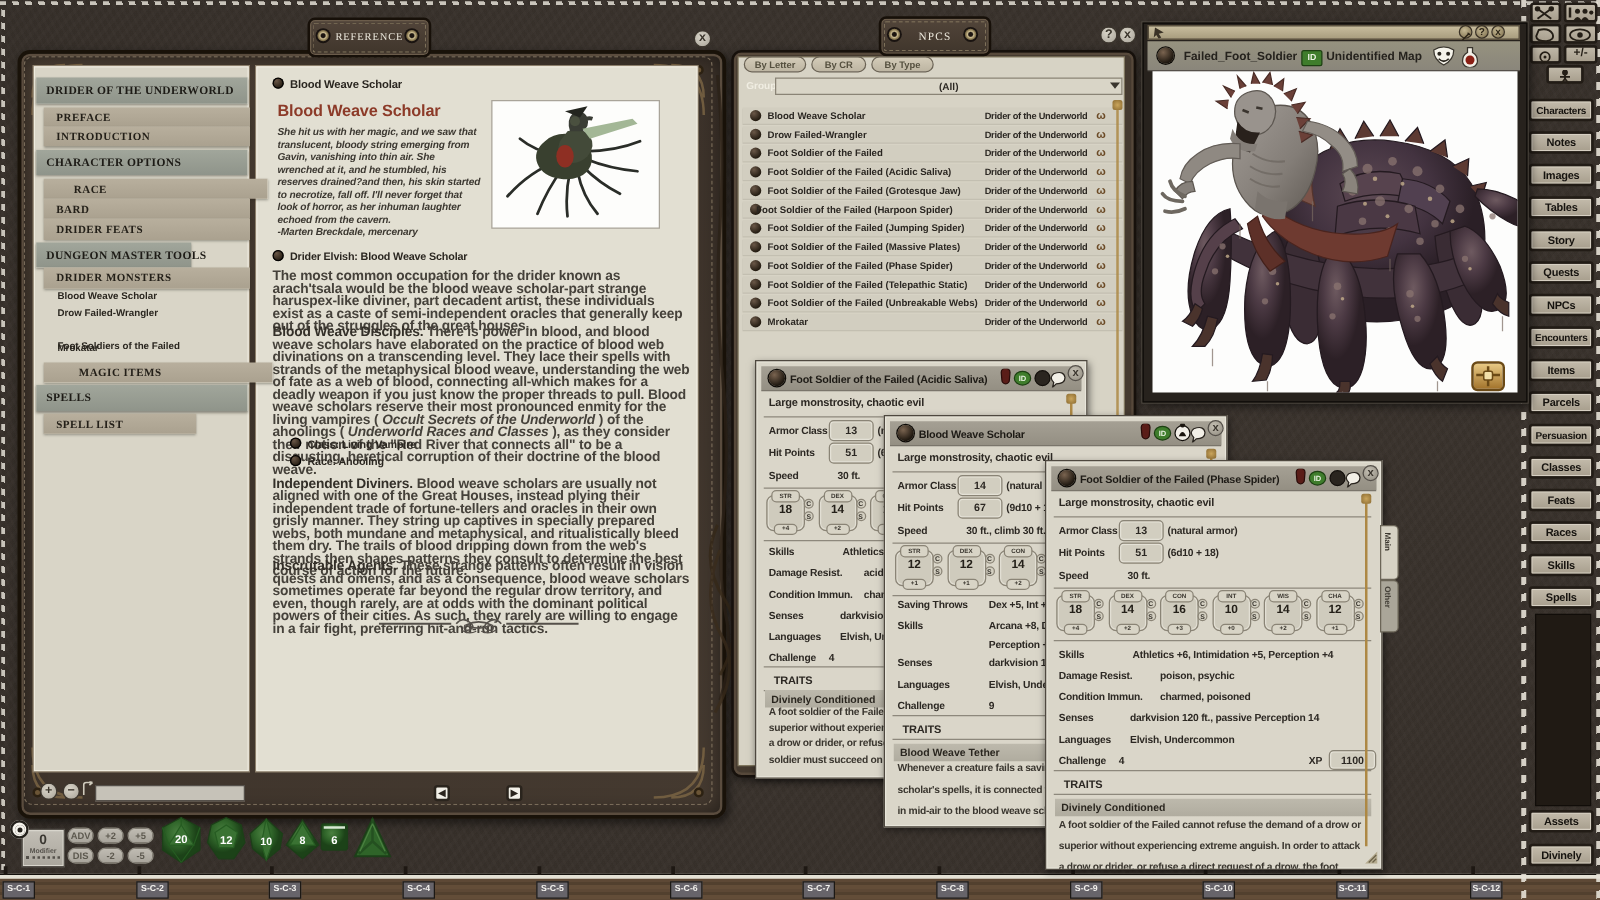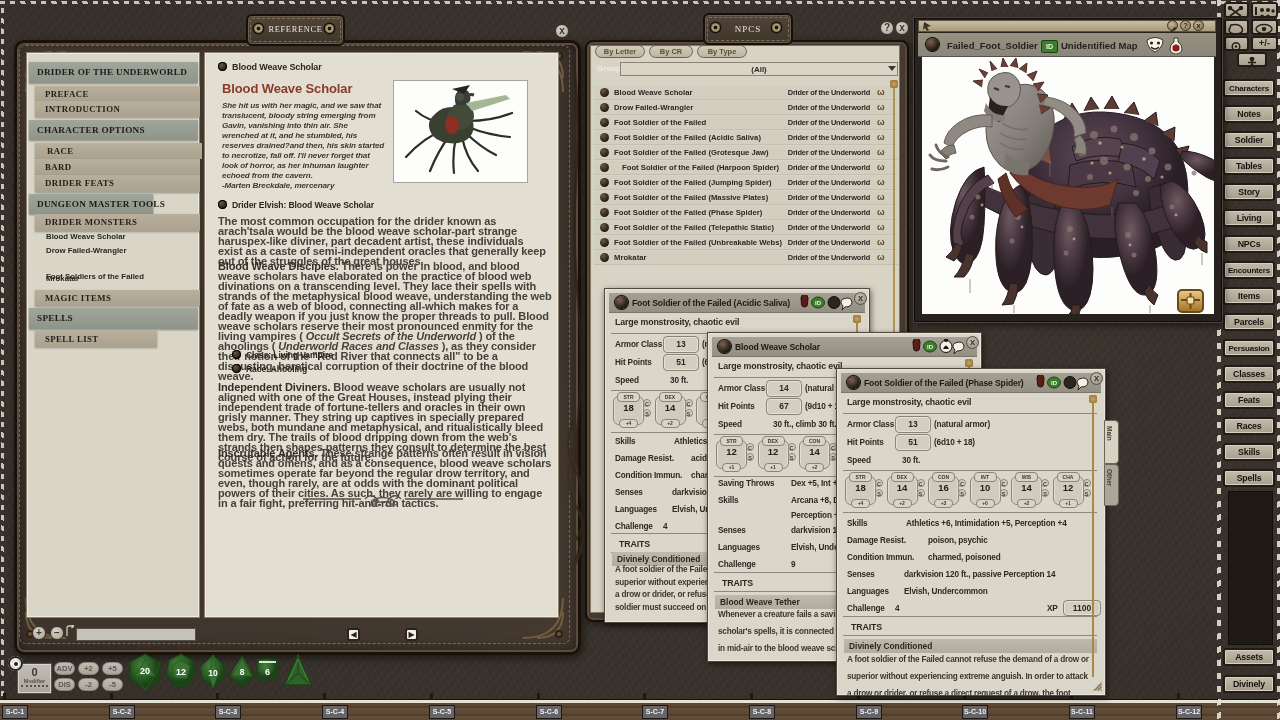--- a/index.html
+++ b/index.html
@@ -87,24 +87,24 @@
     <div class="tick" style="left:963px"></div>
     <div class="hk" style="left:962px">S-C-10</div>
     <div class="tick" style="left:1070px"></div>
     <div class="hk" style="left:1069px">S-C-11</div>
     <div class="tick" style="left:1177px"></div>
     <div class="hk" style="left:1176px">S-C-12</div>
   </div>
 <div id="sidebar">
     <div class="sbtn" style="top:79px;font-size:8px;">Characters</div>
     <div class="sbtn" style="top:105px;">Notes</div>
-    <div class="sbtn" style="top:131px;">Soldier</div>
+    <div class="sbtn" style="top:131px;">Images</div>
     <div class="sbtn" style="top:157px;">Tables</div>
     <div class="sbtn" style="top:183px;">Story</div>
-    <div class="sbtn" style="top:209px;">Living</div>
+    <div class="sbtn" style="top:209px;">Quests</div>
     <div class="sbtn" style="top:235px;">NPCs</div>
     <div class="sbtn" style="top:261px;font-size:8px;">Encounters</div>
     <div class="sbtn" style="top:287px;">Items</div>
     <div class="sbtn" style="top:313px;">Parcels</div>
     <div class="sbtn" style="top:339px;font-size:8px;">Persuasion</div>
     <div class="sbtn" style="top:365px;">Classes</div>
     <div class="sbtn" style="top:391px;">Feats</div>
     <div class="sbtn" style="top:417px;">Races</div>
     <div class="sbtn" style="top:443px;">Skills</div>
     <div class="sbtn" style="top:469px;">Spells</div>
@@ -187,30 +187,30 @@
 <div class="rivet" style="left:325px;top:24px;"></div>
 <div class="circbtn" style="left:555px;top:24px;">x</div>
 
 <div class="page" style="left:27px;top:53px;width:172px;height:564px;background:#d9d5c7;"></div>
 <div class="page" style="left:205px;top:53px;width:353px;height:564px;background:#e2dfd2;"></div>
 <div id="refsidebar">
 <div class="refhdr" style="top:62px;height:21px;font-size:9.2px;line-height:21px;padding-left:8px;">DRIDER OF THE UNDERWORLD</div>
 <div class="refitm" style="top:86px;height:15px;font-size:8.8px;line-height:16px;padding-left:10px;">PREFACE</div>
 <div class="refitm" style="top:101px;height:16px;font-size:8.8px;line-height:16px;padding-left:10px;">INTRODUCTION</div>
 <div class="refhdr" style="top:120px;height:20px;font-size:9.2px;line-height:20px;padding-left:8px;">CHARACTER OPTIONS</div>
-<div class="refitm" style="top:143px;height:16px;font-size:8.8px;line-height:17px;padding-left:12px;">RACE</div>
+<div class="refitm" style="top:143px;height:16px;font-size:8.8px;line-height:17px;padding-left:24px;">RACE</div>
 <div class="refitm" style="top:159px;height:16px;font-size:8.8px;line-height:17px;padding-left:10px;">BARD</div>
 <div class="refitm" style="top:175px;height:17px;font-size:8.8px;line-height:17px;padding-left:10px;">DRIDER FEATS</div>
 <div class="refhdr" style="top:194px;height:20px;font-size:9.2px;line-height:20px;padding-left:8px;width:116px;white-space:nowrap;">DUNGEON MASTER TOOLS</div>
 <div class="refitm" style="top:214px;height:17px;font-size:8.8px;line-height:17px;padding-left:10px;">DRIDER MONSTERS</div>
 <div class="refsml" style="top:232px;">Blood Weave Scholar</div>
 <div class="refsml" style="top:246px;">Drow Failed-Wrangler</div>
 <div class="refsml" style="top:272px;">Foot Soldiers of the Failed</div>
 <div class="refsml" style="top:274px;">Mrokatar</div>
-<div class="refitm" style="top:290px;height:16px;font-size:8.8px;line-height:16px;padding-left:10px;">MAGIC ITEMS</div>
+<div class="refitm" style="top:290px;height:16px;font-size:8.8px;line-height:16px;padding-left:28px;">MAGIC ITEMS</div>
 <div class="refhdr" style="top:308px;height:21px;font-size:9.2px;line-height:21px;padding-left:8px;">SPELLS</div>
 <div class="refitm" style="top:331px;height:16px;font-size:8.8px;line-height:16px;padding-left:10px;width:112px;">SPELL LIST</div>
 </div>
 <div id="refcontent">
 <div class="ct" style="left:218px;top:62px;font-size:9px;color:#2a2620;"><span class="bullet"></span>Blood Weave Scholar</div>
 <div class="ct" style="left:222px;top:82px;font-size:13px;color:#8c3a28;line-height:13px;">Blood Weave Scholar</div>
 <div class="ct" style="left:222px;top:101px;width:163px;font-size:8.1px;font-style:italic;color:#3c3831;">She hit us with her magic, and we saw that translucent, bloody string emerging from Gavin, vanishing into thin air. She wrenched at it, and he stumbled, his reserves drained?and then, his skin started to necrotize, fall off. I'll never forget that look of horror, as her inhuman laughter echoed from the cavern.<br>-Marten Breckdale, mercenary</div>
 <div class="abs" style="left:394px;top:81px;width:133px;height:101px;background:#fdfdfb;box-shadow:0 0 0 1px #a9a499;"></div>
 <svg class="abs" style="left:394px;top:81px;" width="133" height="101" viewBox="0 0 133 101">
  <g stroke="#2a2d28" fill="none" stroke-width="2.2" stroke-linecap="round">
@@ -296,21 +296,21 @@
       <div class="abs" style="left:614px;top:133px;font-size:7.7px;font-weight:bold;color:#2b2722;">Foot Soldier of the Failed (Acidic Saliva)</div>
       <div class="abs" style="left:778px;top:133px;width:92px;text-align:right;font-size:7.4px;font-weight:bold;color:#2b2722;white-space:nowrap;letter-spacing:-0.2px;">Drider of the Underworld</div>
       <div class="abs" style="left:877px;top:132px;font-size:9px;font-weight:bold;color:#6b4a26;">ω</div>
       <div class="npcrow" style="top:146px"></div>
       <div class="abs" style="left:600px;top:148px;width:9px;height:9px;border-radius:50%;background:radial-gradient(circle at 35% 30%,#6a5747,#241c12 70%);"></div>
       <div class="abs" style="left:614px;top:148px;font-size:7.7px;font-weight:bold;color:#2b2722;">Foot Soldier of the Failed (Grotesque Jaw)</div>
       <div class="abs" style="left:778px;top:148px;width:92px;text-align:right;font-size:7.4px;font-weight:bold;color:#2b2722;white-space:nowrap;letter-spacing:-0.2px;">Drider of the Underworld</div>
       <div class="abs" style="left:877px;top:147px;font-size:9px;font-weight:bold;color:#6b4a26;">ω</div>
       <div class="npcrow" style="top:161px"></div>
       <div class="abs" style="left:600px;top:163px;width:9px;height:9px;border-radius:50%;background:radial-gradient(circle at 35% 30%,#6a5747,#241c12 70%);"></div>
-      <div class="abs" style="left:622px;top:163px;font-size:7.7px;font-weight:bold;color:#2b2722;">Foot Soldier of the Failed (Harpoon Spider)</div>
+      <div class="abs" style="left:605px;top:163px;font-size:7.7px;font-weight:bold;color:#2b2722;">Foot Soldier of the Failed (Harpoon Spider)</div>
       <div class="abs" style="left:778px;top:163px;width:92px;text-align:right;font-size:7.4px;font-weight:bold;color:#2b2722;white-space:nowrap;letter-spacing:-0.2px;">Drider of the Underworld</div>
       <div class="abs" style="left:877px;top:162px;font-size:9px;font-weight:bold;color:#6b4a26;">ω</div>
       <div class="npcrow" style="top:176px"></div>
       <div class="abs" style="left:600px;top:178px;width:9px;height:9px;border-radius:50%;background:radial-gradient(circle at 35% 30%,#6a5747,#241c12 70%);"></div>
       <div class="abs" style="left:614px;top:178px;font-size:7.7px;font-weight:bold;color:#2b2722;text-align:right;">Foot Soldier of the Failed (Jumping Spider)</div>
       <div class="abs" style="left:778px;top:178px;width:92px;text-align:right;font-size:7.4px;font-weight:bold;color:#2b2722;white-space:nowrap;letter-spacing:-0.2px;">Drider of the Underworld</div>
       <div class="abs" style="left:877px;top:177px;font-size:9px;font-weight:bold;color:#6b4a26;">ω</div>
       <div class="npcrow" style="top:191px"></div>
       <div class="abs" style="left:600px;top:193px;width:9px;height:9px;border-radius:50%;background:radial-gradient(circle at 35% 30%,#6a5747,#241c12 70%);"></div>
       <div class="abs" style="left:614px;top:193px;font-size:7.7px;font-weight:bold;color:#2b2722;">Foot Soldier of the Failed (Massive Plates)</div>

